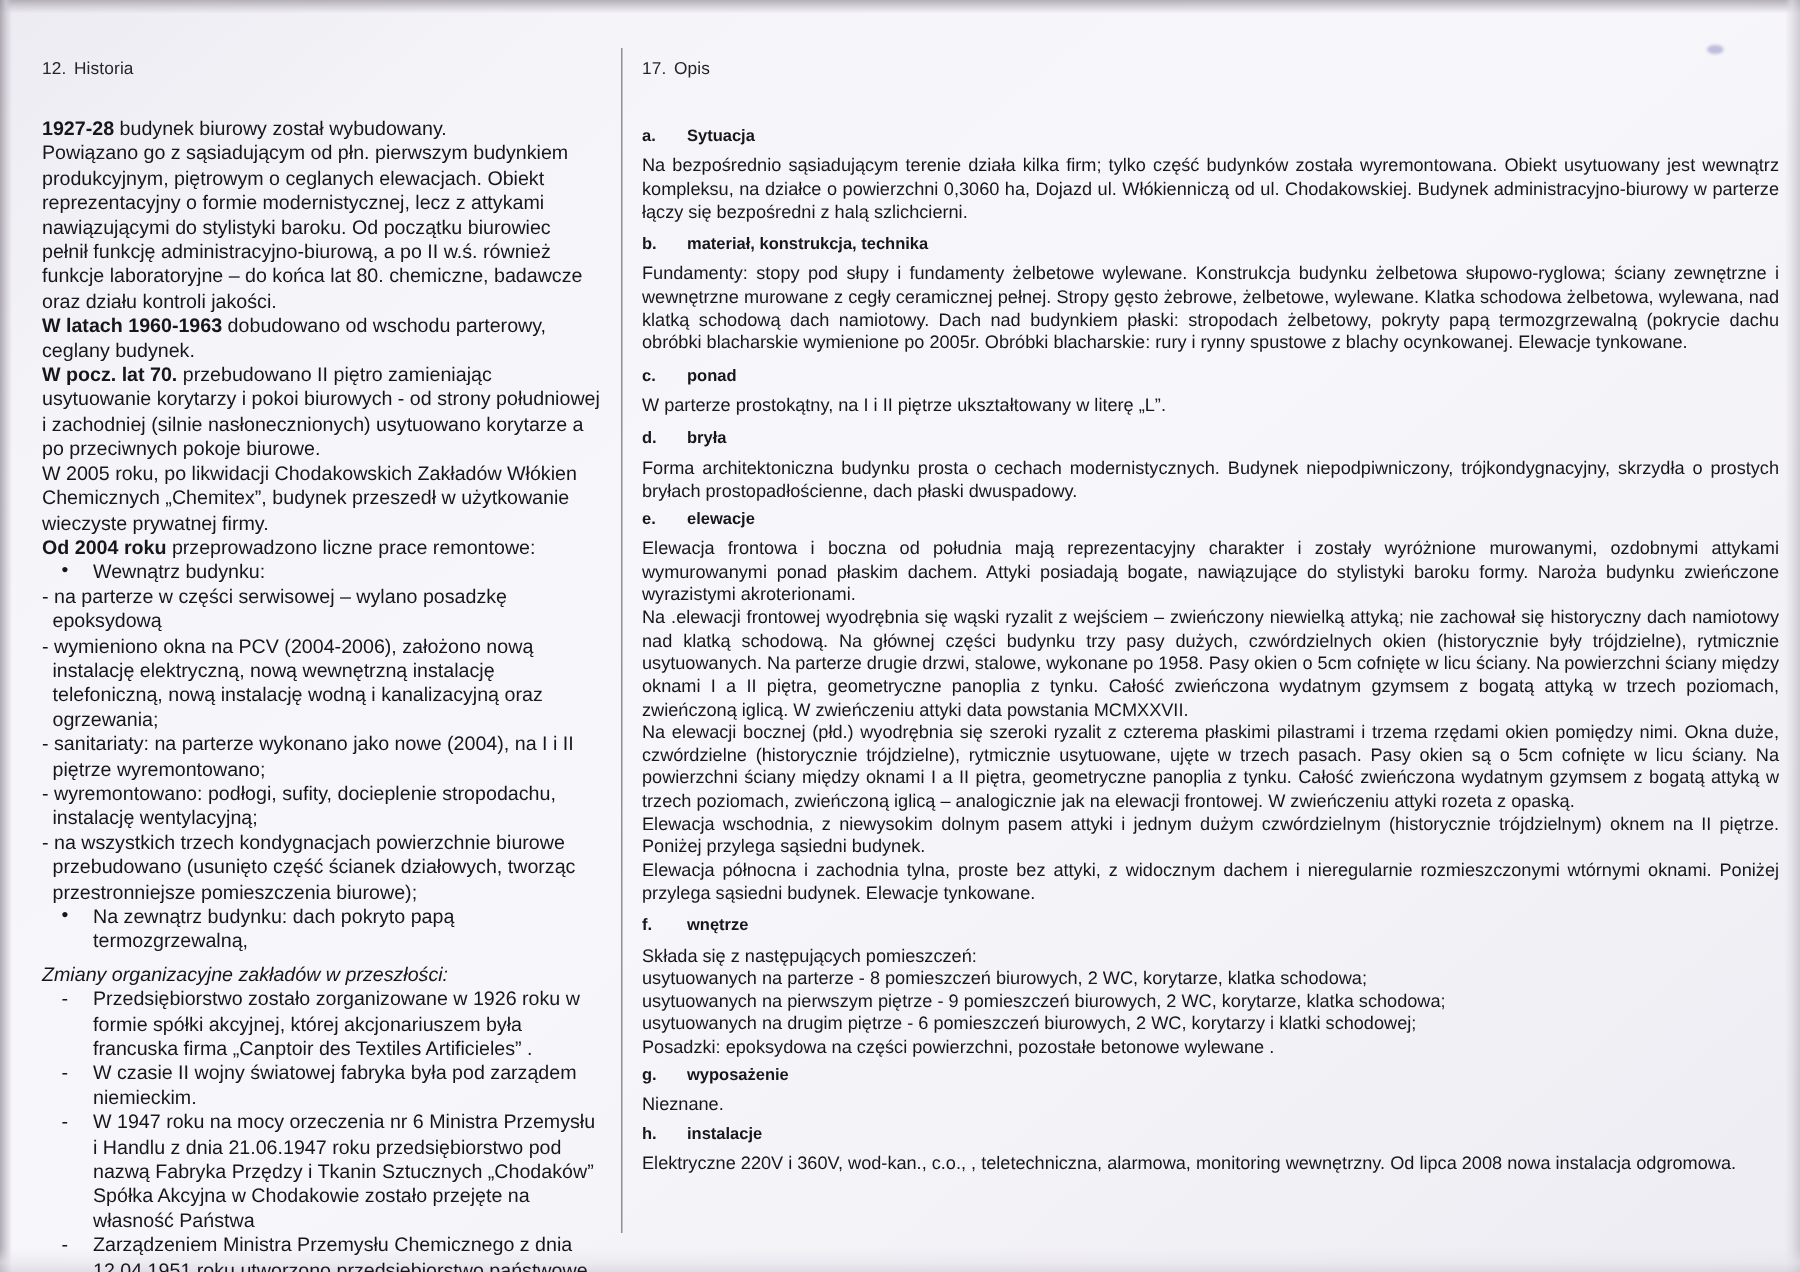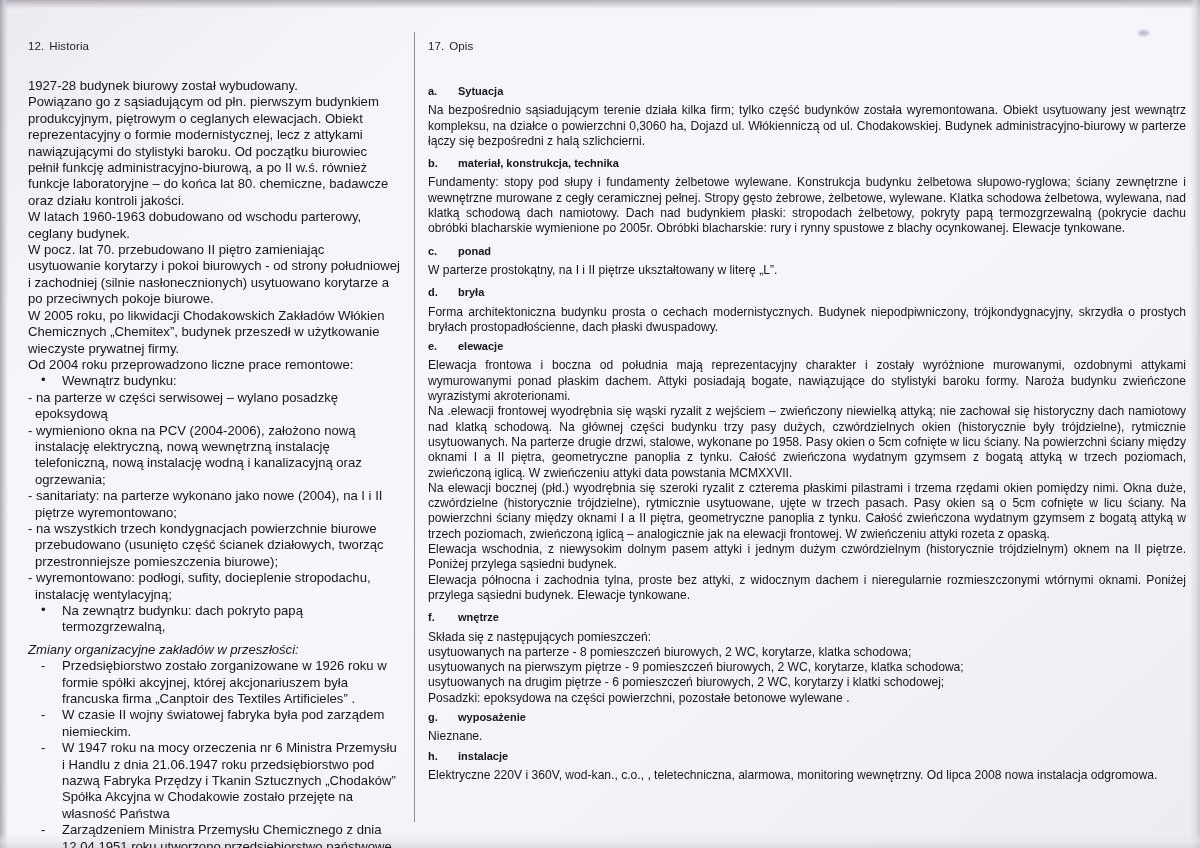--- a/index.html
+++ b/index.html
@@ -102,21 +102,21 @@
     width: 758px;
     font-size: 12.1px;
     line-height: 15.3px;
     color: #16161c;
   }
 
   p { margin: 0; }
 
   
   .h-para { margin: 0; }
-  .h-bold { font-weight: normal; text-align: center; }
+  .h-bold { font-weight: bold; text-align: center; }
   .h-ital { font-style: italic; }
 
   .bullet-list {
     list-style: none;
     margin: 0;
     padding: 0;
   }
   .bullet-list li {
     position: relative;
     padding-left: 34px;
@@ -207,22 +207,22 @@
 
     <p class="h-para"><span class="h-bold">Od 2004 roku</span><span> przeprowadzono liczne prace remontowe:</span></p>
 
     <ul class="bullet-list">
       <li>Wewnątrz budynku:</li>
     </ul>
 
     <p class="h-para hang">- na parterze w części serwisowej – wylano posadzkę epoksydową</p>
     <p class="h-para hang">- wymieniono okna na PCV (2004-2006), założono nową instalację elektryczną, nową wewnętrzną instalację telefoniczną, nową instalację wodną i kanalizacyjną oraz ogrzewania;</p>
     <p class="h-para hang">- sanitariaty: na parterze wykonano jako nowe (2004), na I i II piętrze wyremontowano;</p>
+    <p class="h-para hang">- wyremontowano: podłogi, sufity, docieplenie stropodachu, instalację wentylacyjną;</p>
     <p class="h-para hang">- na wszystkich trzech kondygnacjach powierzchnie biurowe przebudowano (usunięto część ścianek działowych, tworząc przestronniejsze pomieszczenia biurowe);</p>
-    <p class="h-para hang">- wyremontowano: podłogi, sufity, docieplenie stropodachu, instalację wentylacyjną;</p>
 
     <ul class="bullet-list">
       <li>Na zewnątrz budynku: dach pokryto papą termozgrzewalną,</li>
     </ul>
 
     <div class="spacer-s"></div>
 
     <p class="h-para h-ital">Zmiany organizacyjne zakładów w przeszłości:</p>
 
     <ul class="dash-list">

